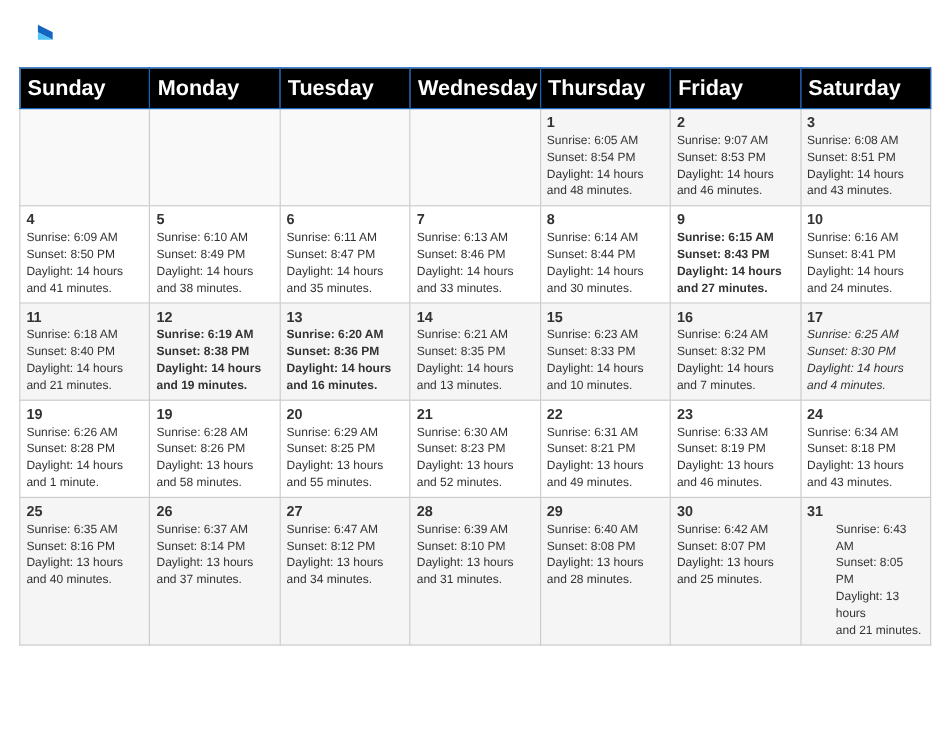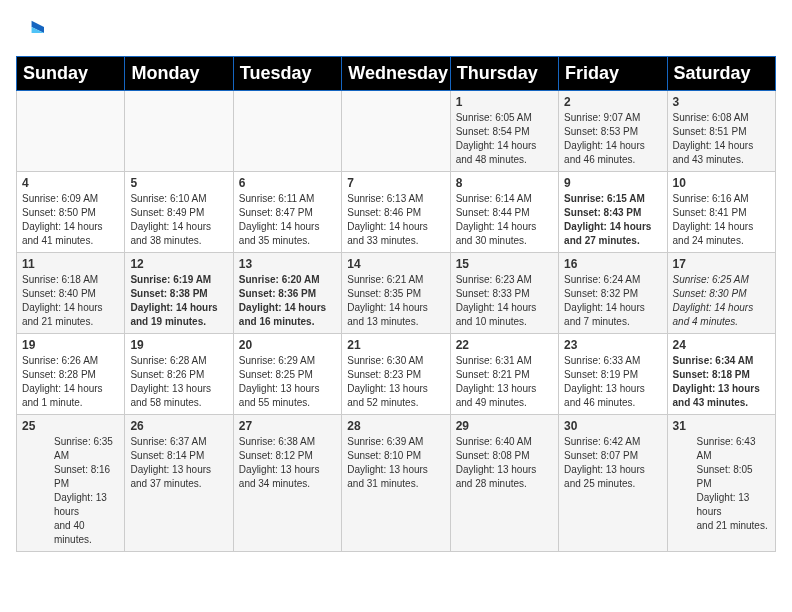--- a/index.html
+++ b/index.html
@@ -291,44 +291,44 @@
         </td>
         <td>
           <span class="day-num">23</span>
           <div class="day-info" style="white-space: pre-line;">Sunrise: 6:33 AM
 Sunset: 8:19 PM
 Daylight: 13 hours
 and 46 minutes.</div>
         </td>
         <td>
           <span class="day-num">24</span>
-          <div class="day-info" style="white-space: pre-line; font-weight: bold;">Sunrise: 6:34 AM
+          <div class="day-info" style="white-space: pre-line;">Sunrise: 6:34 AM
 Sunset: 8:18 PM
 Daylight: 13 hours
 and 43 minutes.</div>
         </td>
       </tr>
       <tr>
         <td>
           <span class="day-num">25</span>
-          <div class="day-info" style="white-space: pre-line; margin-left: 32px;">Sunrise: 6:35 AM
+          <div class="day-info" style="white-space: pre-line;">Sunrise: 6:35 AM
 Sunset: 8:16 PM
 Daylight: 13 hours
 and 40 minutes.</div>
         </td>
         <td>
           <span class="day-num">26</span>
           <div class="day-info" style="white-space: pre-line;">Sunrise: 6:37 AM
 Sunset: 8:14 PM
 Daylight: 13 hours
 and 37 minutes.</div>
         </td>
         <td>
           <span class="day-num">27</span>
-          <div class="day-info" style="white-space: pre-line;">Sunrise: 6:38 AM
+          <div class="day-info" style="white-space: pre-line;">Sunrise: 6:47 AM
 Sunset: 8:12 PM
 Daylight: 13 hours
 and 34 minutes.</div>
         </td>
         <td>
           <span class="day-num">28</span>
           <div class="day-info" style="white-space: pre-line;">Sunrise: 6:39 AM
 Sunset: 8:10 PM
 Daylight: 13 hours
 and 31 minutes.</div>

